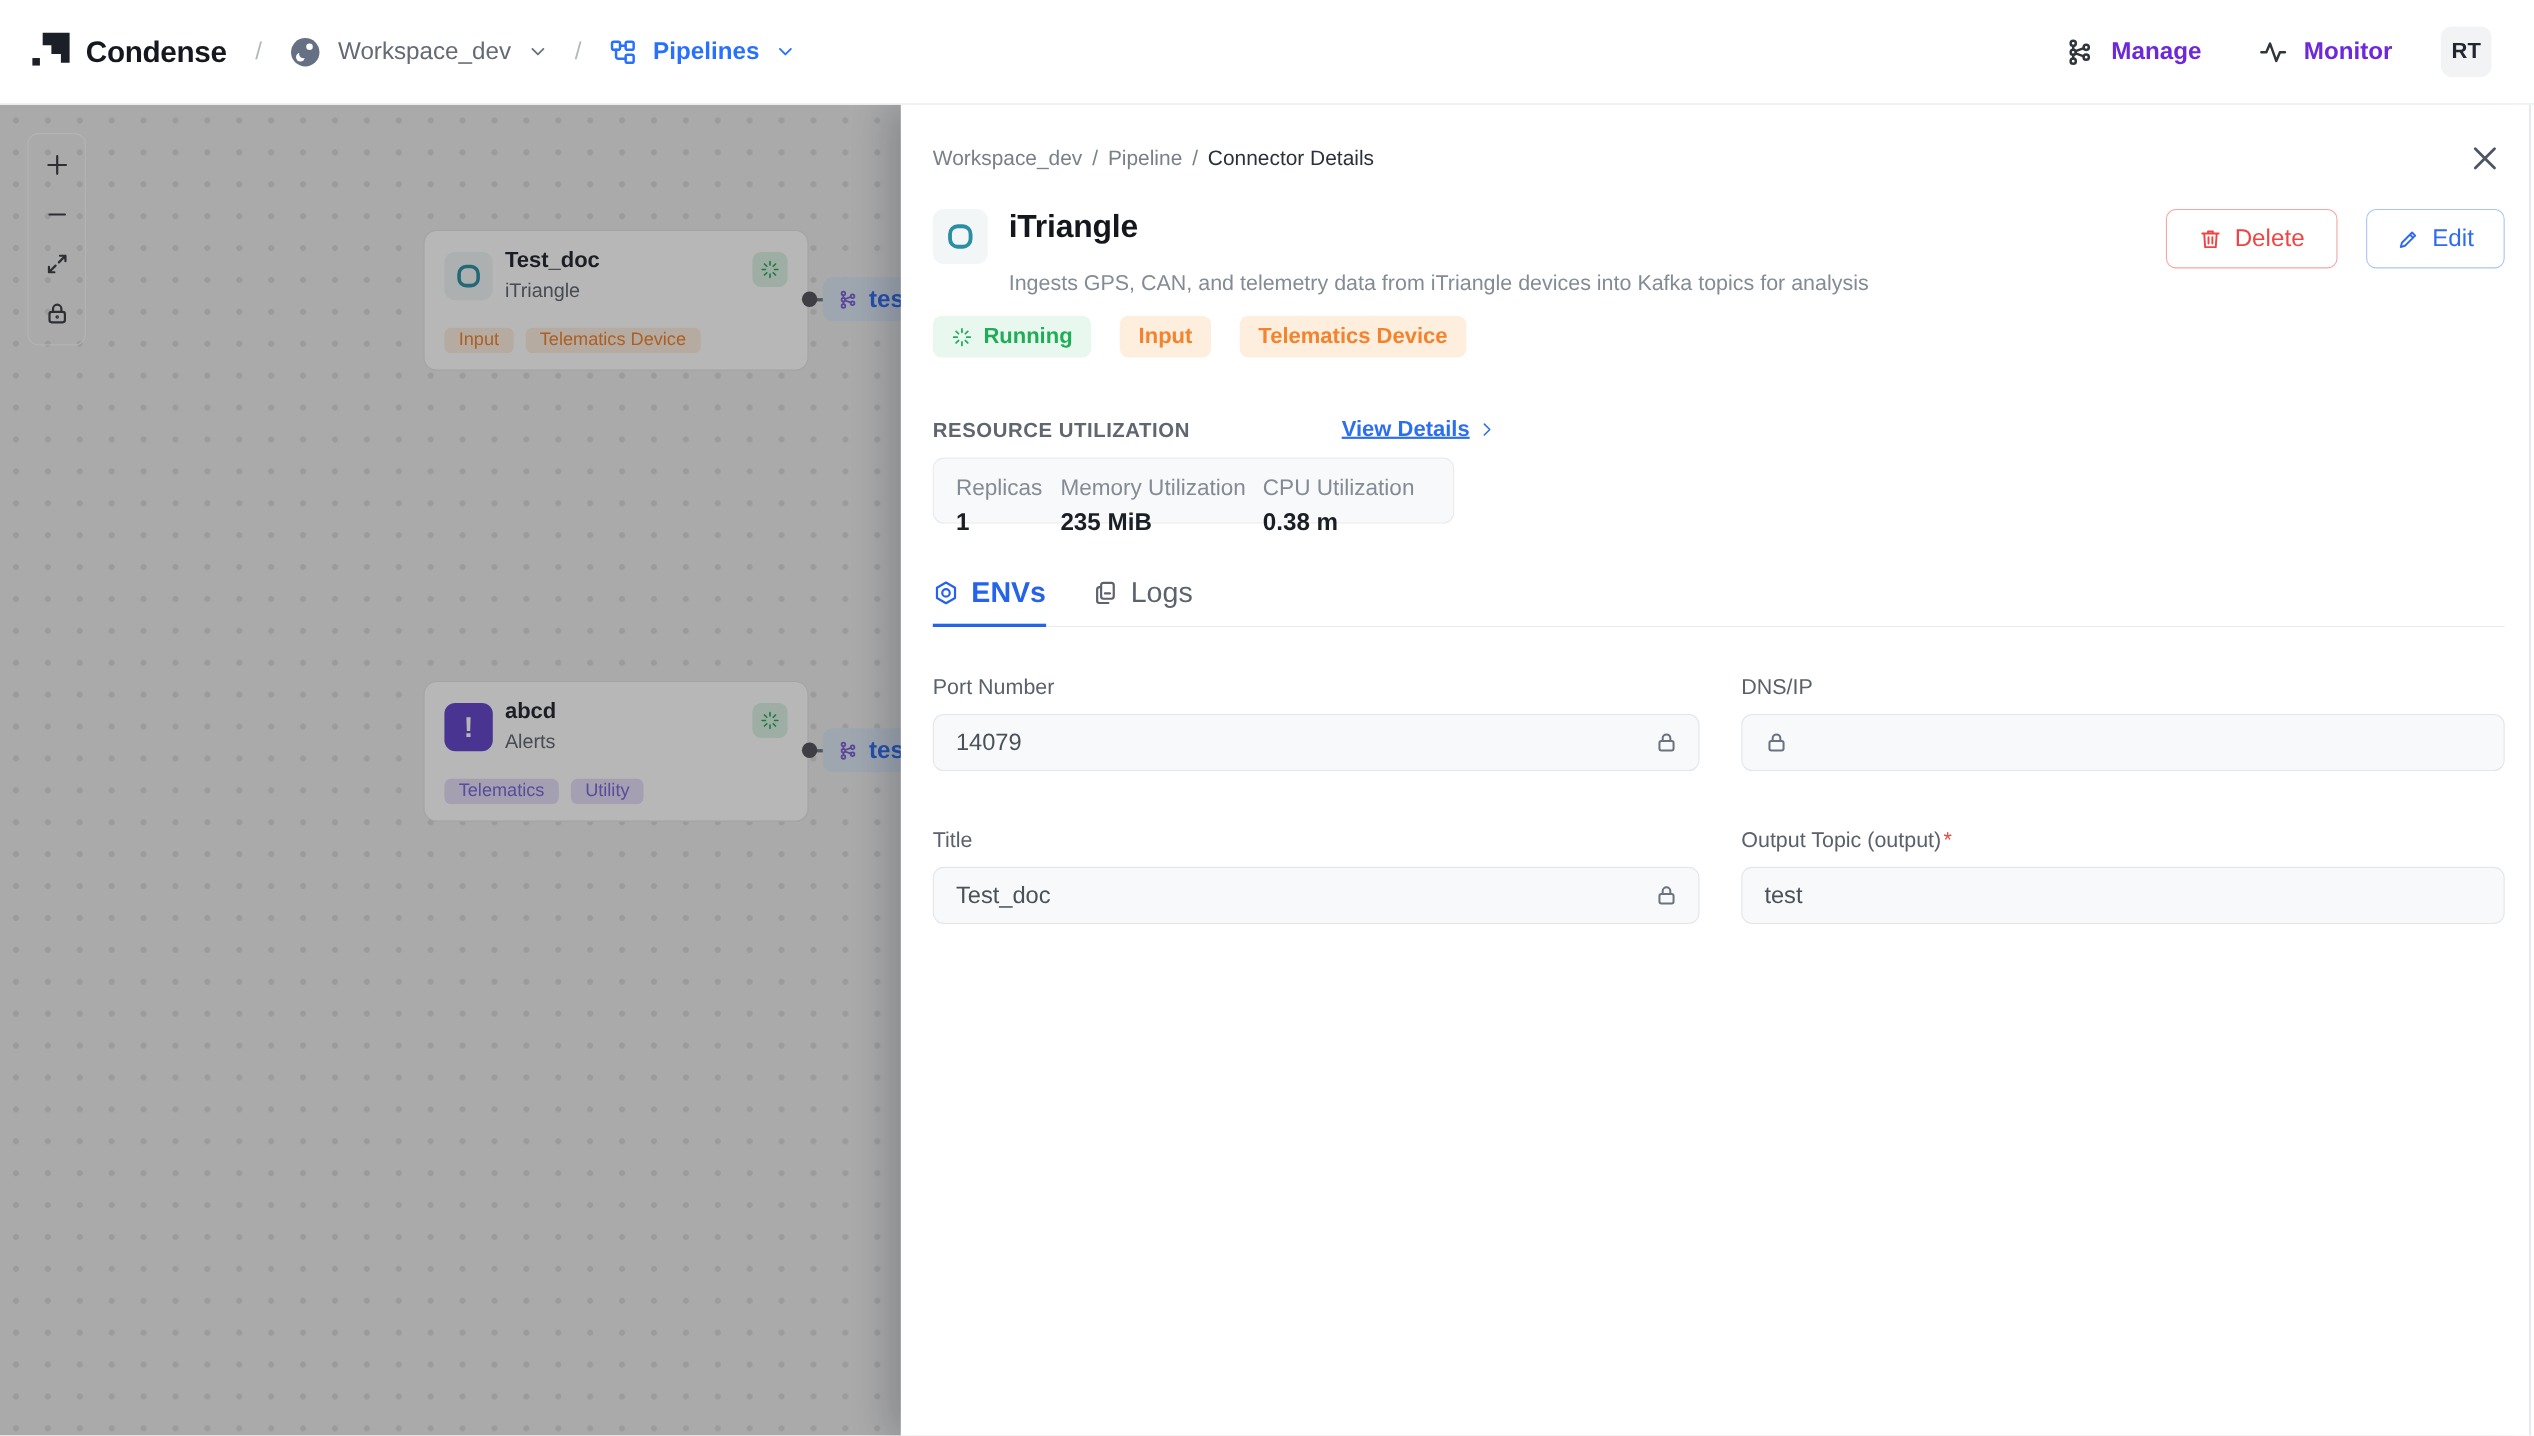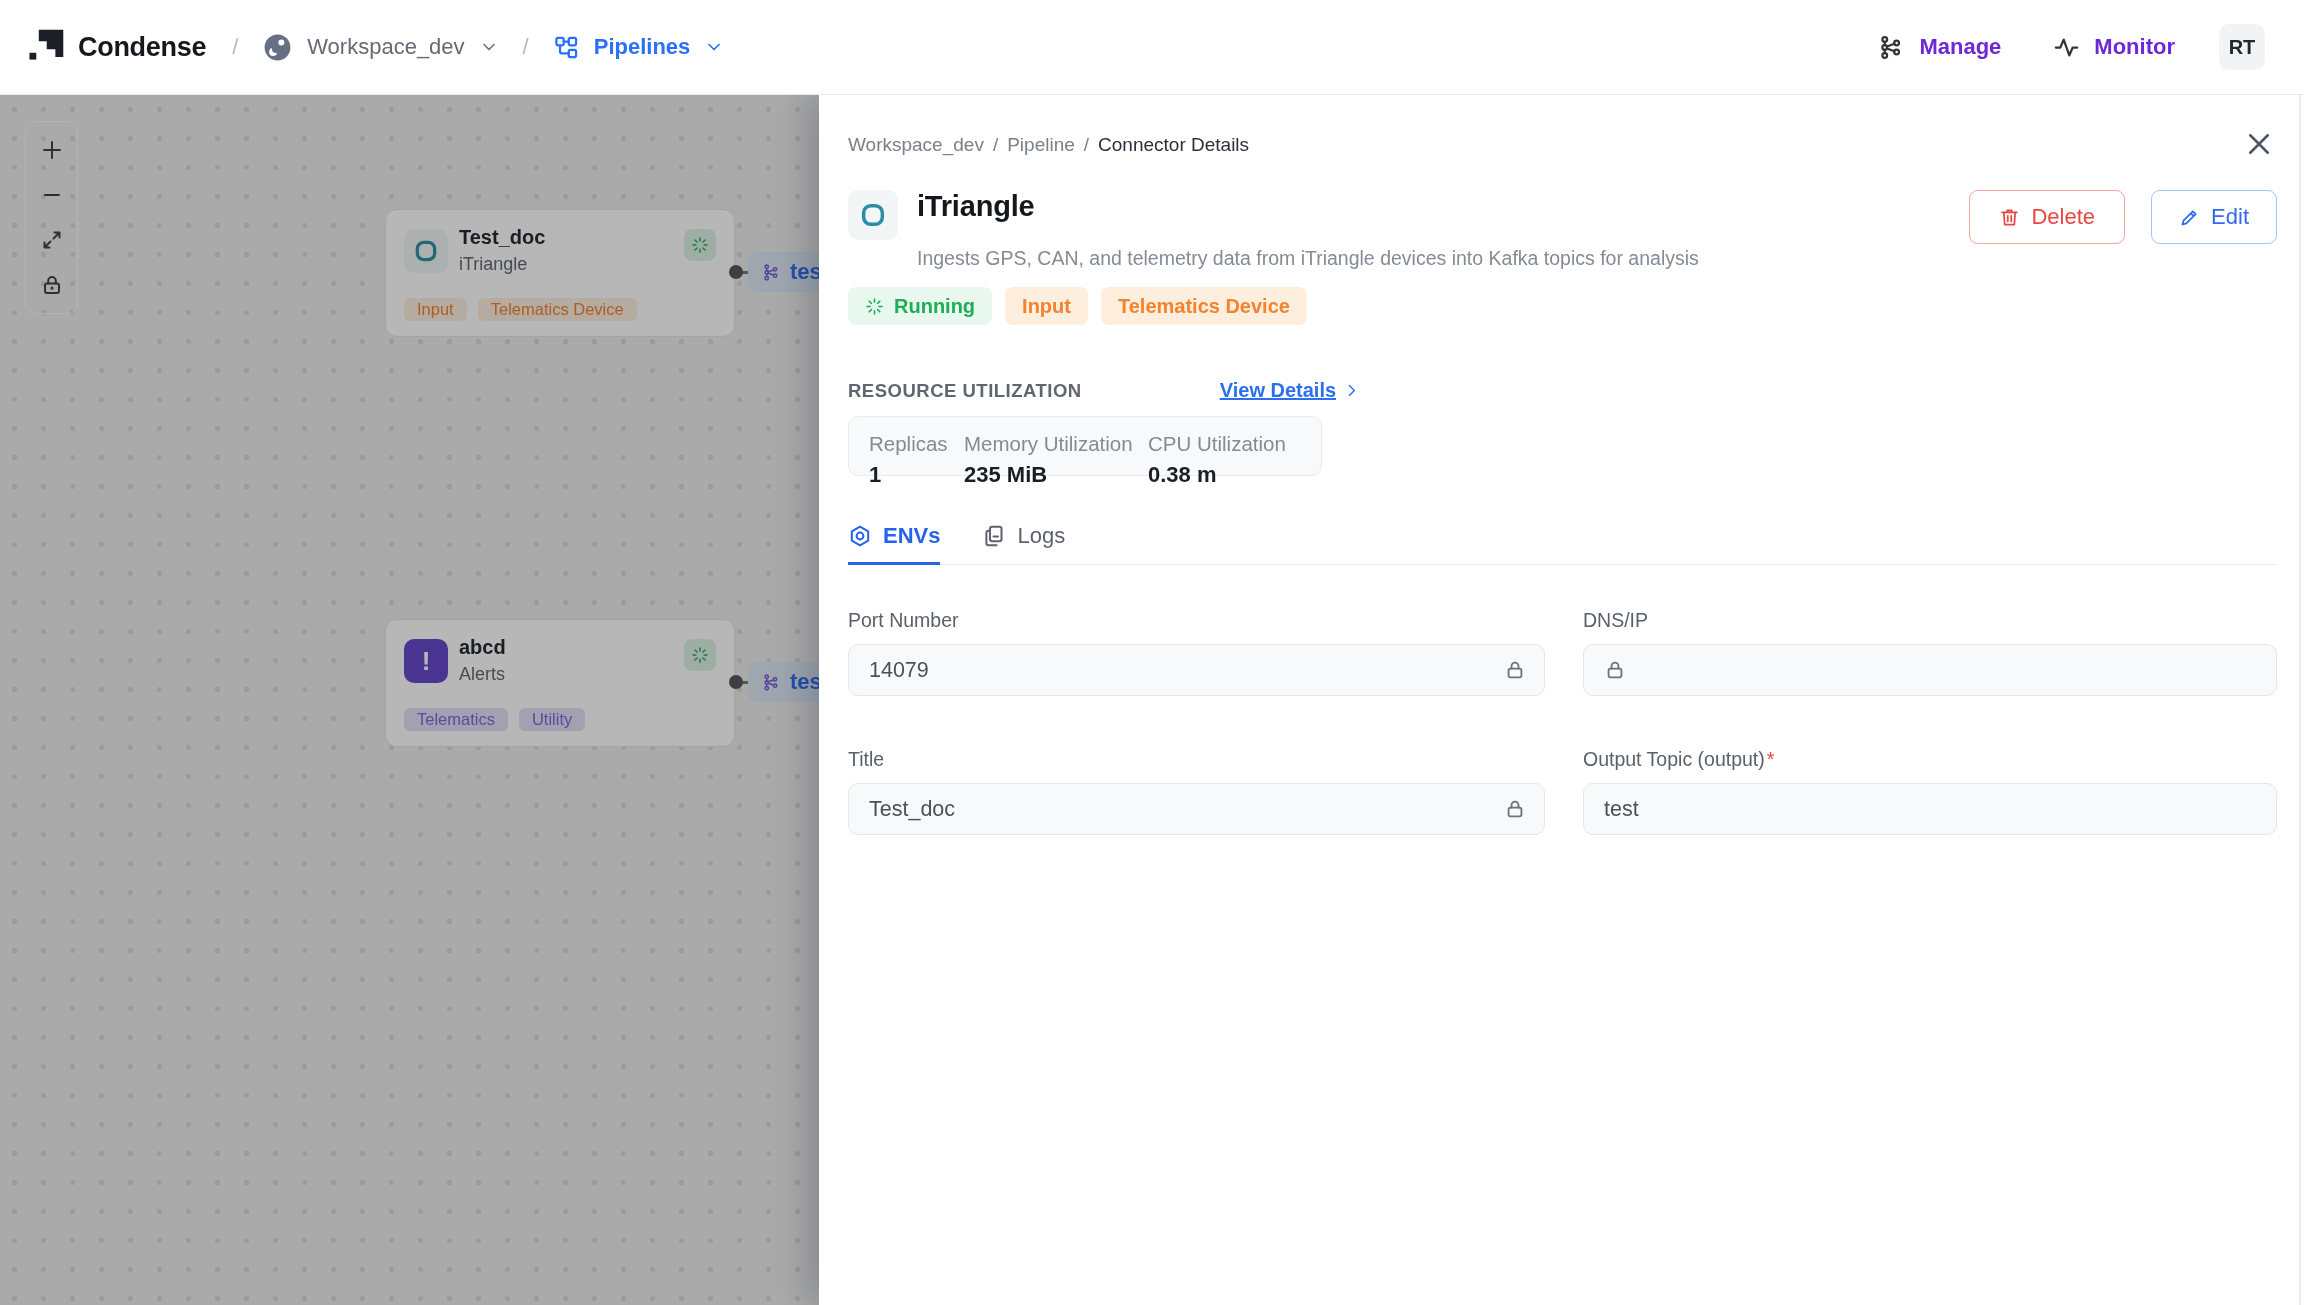--- a/index.html
+++ b/index.html
@@ -88,21 +88,21 @@
   .p-desc  { margin-top:24px; font-size:19.5px; color:#838b95; }
   .hd-spacer { flex:1; }
   .btn { height:54px; border-radius:9px; background:#fff; display:flex; align-items:center;
          font-size:22px; font-weight:500; cursor:pointer; }
   .btn svg { width:21px; height:21px; margin-right:11px; }
   .btn-delete { border:1.5px solid #f3a6a6; color:#ee4444; padding:0 29px; margin-right:26px; }
   .btn-delete svg { stroke:#ee4444; }
   .btn-edit { border:1.5px solid #a9c4f7; color:#2f6bf0; padding:0 27px; }
   .btn-edit svg { stroke:#2f6bf0; }
 
-  .badge-row { margin-top:17px; display:flex; gap:13px; }
+  .badge-row { margin-top:17px; display:flex; gap:26px; }
   .pbadge { height:38px; display:flex; align-items:center; padding:0 17px; border-radius:8px;
             font-size:20px; font-weight:600; }
   .pbadge.green { background:#e9f8ef; color:#1eae57; }
   .pbadge.orange { background:#fdeede; color:#f5822c; }
   .pbadge svg { width:19px; height:19px; margin-right:10px; }
 
   .res-row { margin-top:54px; display:flex; align-items:center; }
   .res-heading { font-size:18.5px; font-weight:700; letter-spacing:.5px; color:#5f6670; }
   .view-link { margin-left:138px; display:flex; align-items:center; cursor:pointer; }
   .view-link .lbl { font-size:20px; font-weight:600; color:#2b6ef2; text-decoration:underline; }
@@ -111,21 +111,21 @@
   .metric-card { margin-top:14px; width:474px; height:60px; background:#f8f9fb;
                  border:1px solid #e9ebee; border-radius:10px; display:flex; padding:15px 0 0 20px; }
   .metric { }
   .metric .m-lbl { font-size:20.5px; color:#848b94; }
   .metric .m-val { margin-top:6px; font-size:22px; font-weight:700; color:#1a1e25; }
   .metric.m1 { width:95px; }
   .metric.m2 { width:184px; }
 
   .tabs { margin-top:47px; display:flex; gap:42px; border-bottom:1px solid #eaecef; }
   .tab { display:flex; align-items:center; gap:11px; padding-bottom:13px; margin-bottom:-1px;
-         border-bottom:3px solid transparent; cursor:pointer; font-size:22px; color:#5c636d; font-weight:500; }
+         border-bottom:3px solid transparent; cursor:pointer; font-size:26px; color:#5c636d; font-weight:500; }
   .tab svg { width:24px; height:24px; stroke:#5c636d; }
   .tab.active { color:#2563eb; font-weight:600; border-bottom-color:#2563eb; }
   .tab.active svg { stroke:#2563eb; }
 
   .form { margin-top:44px; display:grid; grid-template-columns:697px 694px; column-gap:38px; row-gap:52px; }
   .field .f-lbl { font-size:19.5px; color:#5a616b; margin-bottom:12px; }
   .req { color:#ee4444; margin-left:2px; }
   .input-box { height:52px; background:#f8f9fa; border:1px solid #e3e6ea; border-radius:10px;
                display:flex; align-items:center; padding:0 18px 0 20px; }
   .input-box .val { flex:1; font-size:21.5px; color:#4a5158; }

